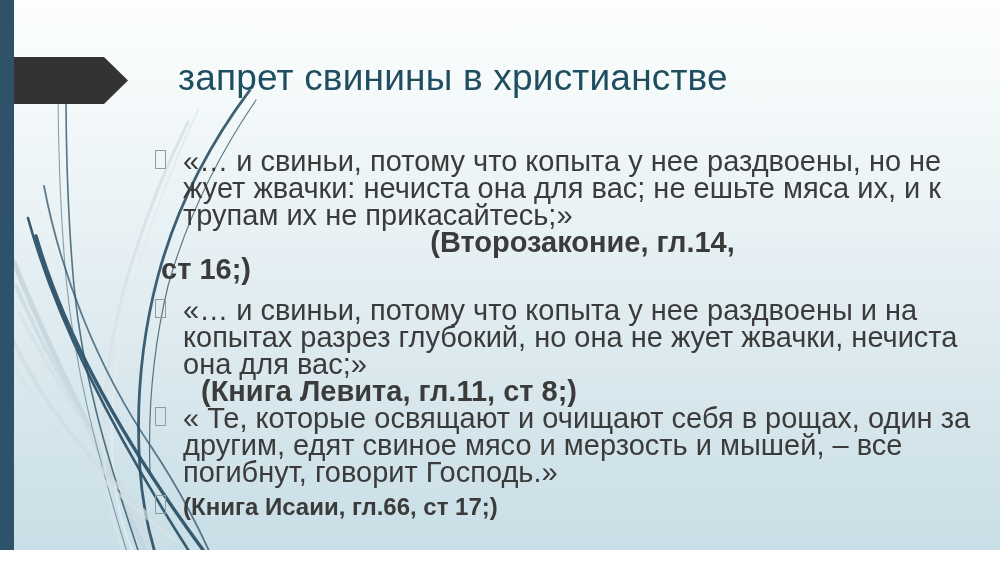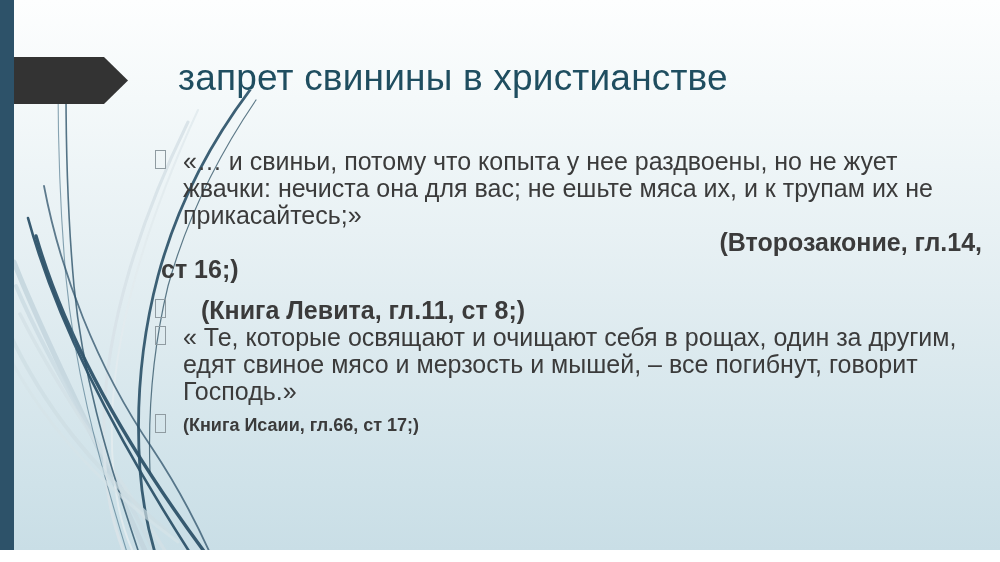--- a/index.html
+++ b/index.html
@@ -74,21 +74,21 @@
     left: 150px;
     top: 148px;
     width: 838px;
     z-index: 4;
     color: #3b3b3b;
   }
 
   .bullet-item {
     position: relative;
     padding-left: 33px;
-    font-size: 25px;
+    font-size: 29px;
     line-height: 27px;
   }
   .bullet-item.gap-1 { margin-top: 0px; }
   .bullet-item.gap-2 { margin-top: 14px; }
   .bullet-item.gap-3 { }
   .bullet-item.gap-4 { margin-top: 7px; }
 
   .bullet-marker {
     position: absolute;
     left: 5px;
@@ -104,34 +104,34 @@
     display: block;
     text-align: left;
   }
 
   .citation {
     display: block;
     font-weight: bold;
     color: #3b3b3b;
   }
   .citation-right {
-    text-align: right;
+    text-align: center;
     padding-right: 6px;
   }
   .citation-cont {
     text-align: left;
     margin-left: -22px;
   }
   .citation-indent {
     text-align: left;
     margin-left: 18px;
   }
   .citation-bulleted {
     font-weight: bold;
-    font-size: 18px;
+    font-size: 24px;
     line-height: 27px;
   }
 </style>
 </head>
 <body>
 
 <div class="slide">
 
   <div class="grass">
     <svg width="260" height="472" viewBox="0 0 260 472" xmlns="http://www.w3.org/2000/svg">
@@ -175,20 +175,21 @@
 
     <div class="bullet-item gap-1">
       <span class="bullet-marker"></span>
       <span class="quote-text">«… и свиньи, потому что копыта у нее раздвоены, но не жует жвачки: нечиста она для вас; не ешьте мяса их, и к трупам их не прикасайтесь;»</span>
       <span class="citation citation-right">(Второзаконие, гл.14,</span>
       <span class="citation citation-cont">ст 16;)</span>
     </div>
 
     <div class="bullet-item gap-2">
       <span class="bullet-marker"></span>
+      <span class="quote-text">«… и свиньи, потому что копыта у нее раздвоены и на копытах разрез глубокий, но она не жует жвачки, нечиста она для вас;»</span>
       <span class="citation citation-indent"> (Книга Левита, гл.11, ст  8;)</span>
     </div>
 
     <div class="bullet-item gap-3">
       <span class="bullet-marker"></span>
       <span class="quote-text">« Те, которые освящают и очищают себя в рощах, один за другим, едят свиное мясо и мерзость и мышей, – все погибнут, говорит Господь.»</span>
     </div>
 
     <div class="bullet-item gap-4 citation-bulleted">
       <span class="bullet-marker"></span>

